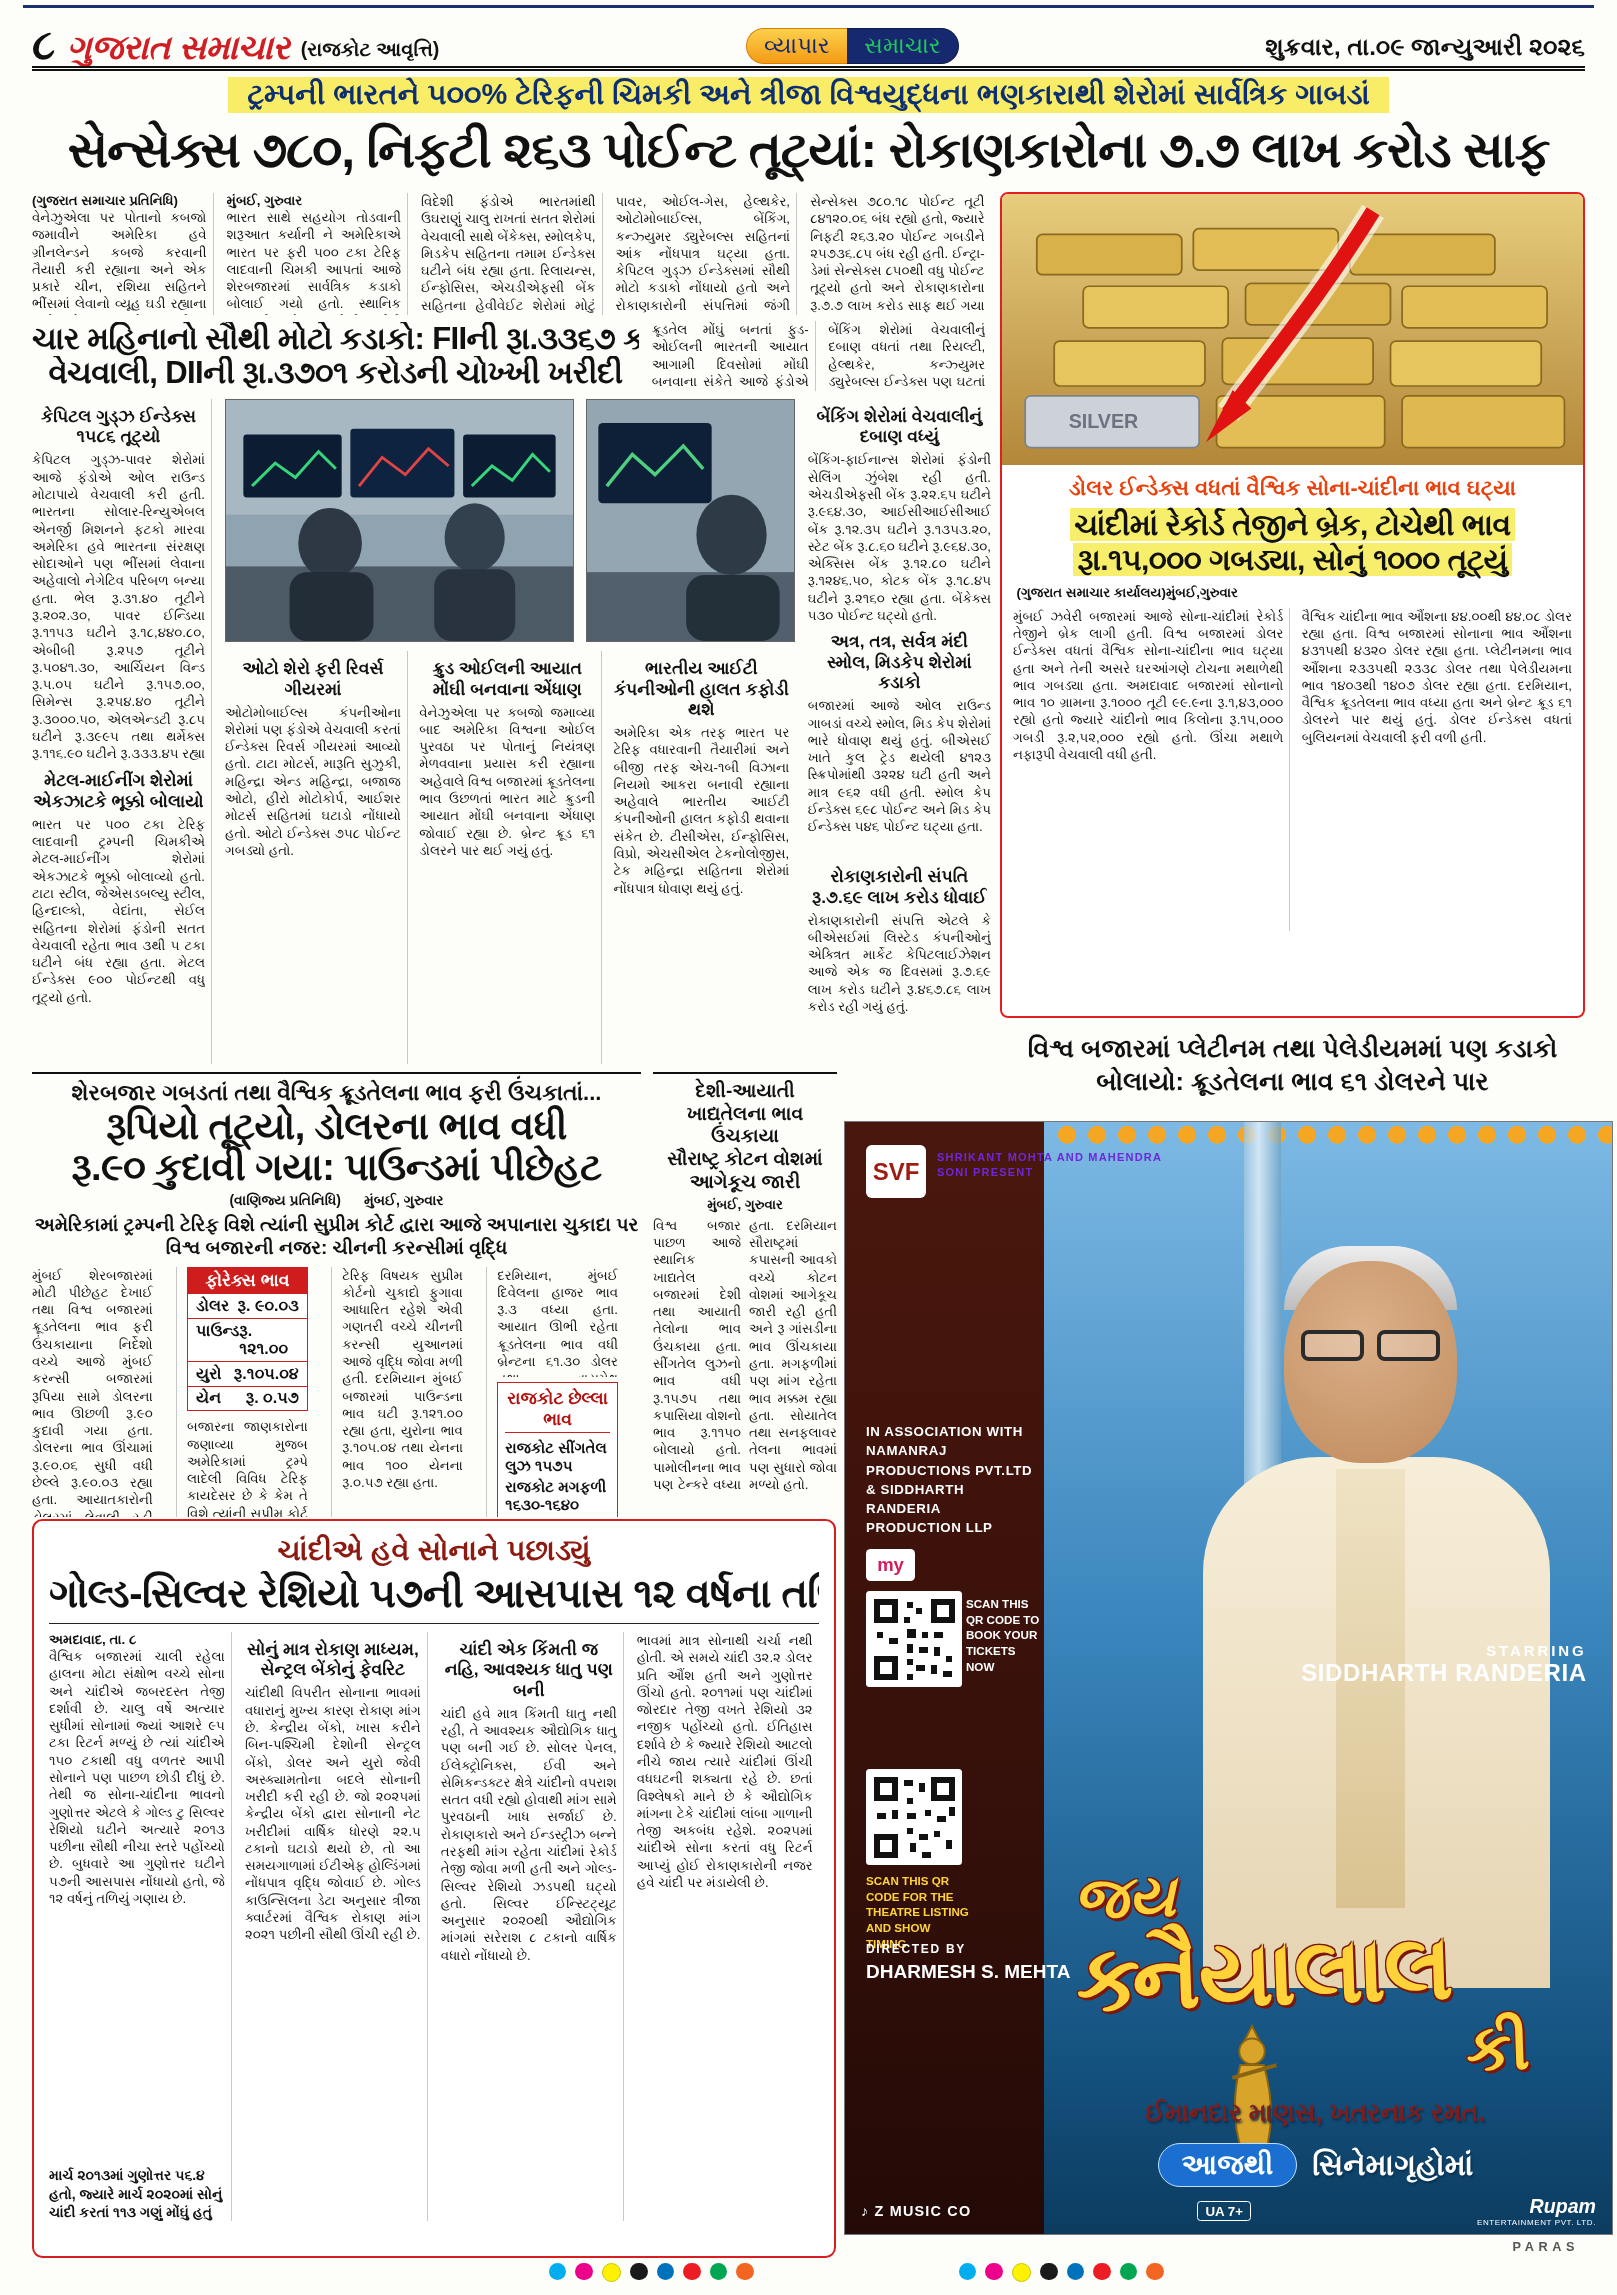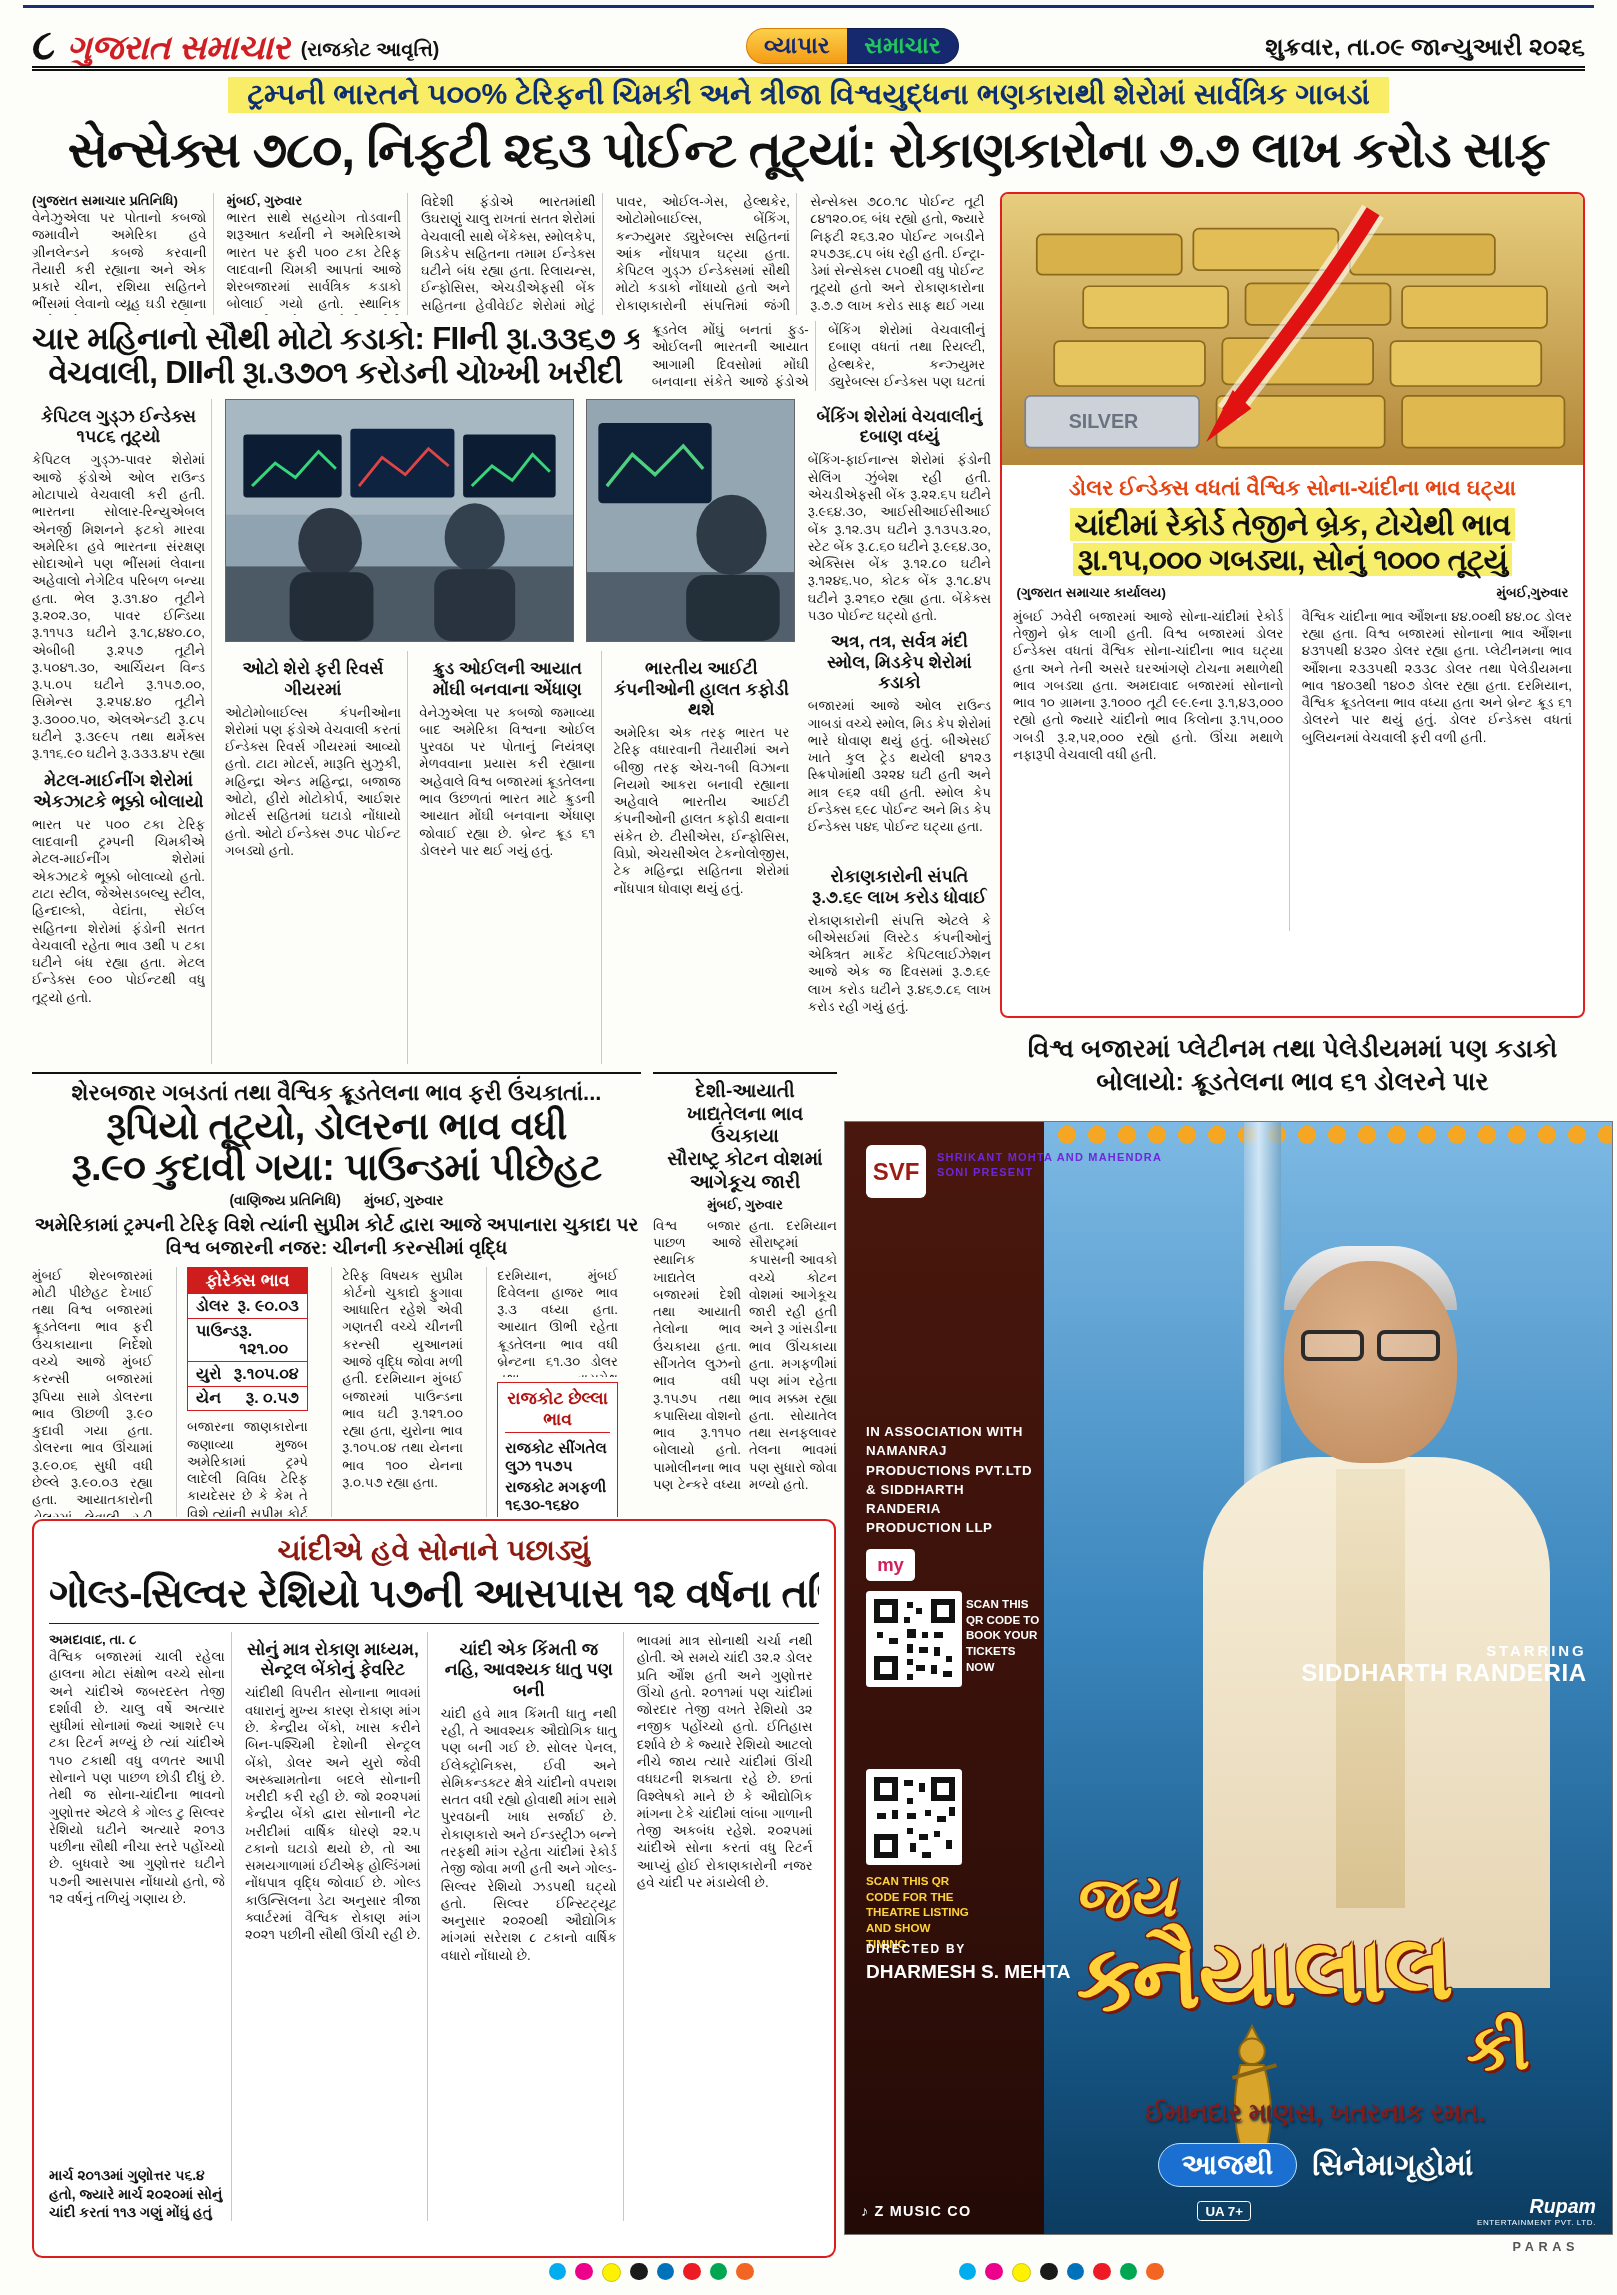--- a/index.html
+++ b/index.html
@@ -5,21 +5,21 @@
   html,body{margin:0;padding:0;background:#e8e8e4;}
   .page{position:relative;width:1617px;height:2295px;background:#fdfdfa;overflow:hidden;
         font-family:"Liberation Sans","DejaVu Sans",sans-serif;color:#111;}
   
   .topline{position:absolute;top:4.6px;left:23px;right:23px;height:3.5px;background:#1c2f6e;}
   .hdr{position:absolute;top:12.7px;left:32px;right:32px;height:51px;display:flex;justify-content:space-between;align-items:flex-end;}
   .h-left{display:flex;align-items:flex-end;gap:11.6px;}
   .pagenum{font-size:42px;font-weight:800;line-height:.9;}
   .masthead{font-size:34px;font-weight:800;color:#d01f24;font-style:italic;letter-spacing:-0.6px;line-height:.95;}
   .edition{font-size:19.6px;font-weight:700;padding-bottom:2.3px;}
-  .badge{display:flex;font-size:23px;font-weight:700;align-items:center;}
+  .badge{display:flex;font-size:23px;font-weight:400;align-items:center;}
   .badge-l{background:linear-gradient(#fcd04b,#f49b16);color:#16286e;padding:3.5px 17.3px;border-radius:25.4px 0 0 25.4px;border:1.7px solid #d87f00;border-right:none;}
   .badge-r{background:#16286e;color:#22c55e;padding:3.5px 17.3px;border-radius:0 25.4px 25.4px 0;border:1.7px solid #0d1c4d;border-left:none;}
   .h-date{font-size:24px;font-weight:800;padding-bottom:2.3px;}
   .dblrule{position:absolute;top:66px;left:32px;right:32px;border-top:5.2px double #111;}
   
   .kicker{position:absolute;top:76px;left:32px;right:32px;height:38px;display:flex;justify-content:center;align-items:center;overflow:hidden;}
   .kicker span{background:#f9ed67;color:#0d2f71;font-weight:800;font-size:29px;padding:1.2px 19.6px;white-space:nowrap;}
   .headline{position:absolute;top:116px;left:32px;right:32px;height:69px;display:flex;justify-content:center;align-items:center;overflow:hidden;}
   .headline span{font-size:50px;font-weight:800;letter-spacing:-1.2px;white-space:nowrap;}
   .bt{font-size:13.3px;line-height:1.3;text-align:justify;overflow:hidden;}
@@ -76,21 +76,21 @@
   .rb-cols .col:last-child{border-right:none;}
   .rb-bold{font-weight:800;margin-top:5.8px;font-size:14px;line-height:1.3;}
   
   .silver{position:absolute;top:192px;left:1000px;width:585px;height:826px;border:2.9px solid #e02020;border-radius:8px;box-sizing:border-box;overflow:hidden;background:#fff;}
   .goldphoto{height:271px;overflow:hidden;}
   .goldphoto svg{display:block;width:100%;height:100%;}
   .sb-in{padding:7px 11px;}
   .sb-red{text-align:center;color:#e8430f;font-weight:800;font-size:21.4px;margin:3.5px 0 5.8px;line-height:1.2;}
   .sb-head{text-align:center;font-weight:800;font-size:30px;line-height:1.18;letter-spacing:-0.6px;}
   .sb-head em{font-style:normal;background:#f7ee6b;padding:0 4.6px;}
-  .sb-byrow{display:flex;justify-content:space-between;font-size:13.3px;font-weight:800;margin:7px 3.5px;}
+  .sb-byrow{display:flex;font-size:13.3px;font-weight:800;margin:7px 3.5px;}
   .sb-cols{display:flex;gap:11.6px;height:323px;overflow:hidden;}
   .sb-cols .col{flex:1;overflow:hidden;}
   .sb-cols .col:first-child{border-right:0.6px solid #c9c9c9;padding-right:5.8px;}
   .platinum{position:absolute;top:1032px;left:1000px;width:585px;font-size:25.4px;font-weight:800;text-align:center;line-height:1.28;}
   
   .ad{position:absolute;top:1121px;left:844px;width:767px;height:1112px;overflow:hidden;border:0.6px solid #777;}
   .ad-left{position:absolute;top:0;left:0;width:199px;height:100%;background:linear-gradient(180deg,#4a170d,#36100a 60%,#230a06);}
   .ad-right{position:absolute;top:0;left:199px;right:0;height:100%;background:linear-gradient(180deg,#7db9e4,#3a86bd 45%,#14517e 85%,#0c3c60);}
   .garland{position:absolute;top:0;left:208px;right:0;height:30px;
     background:radial-gradient(circle at 14px 12.7px,#f5a623 0 8.7px,rgba(0,0,0,0) 9.2px);background-size:30px 30px;background-repeat:repeat-x;}

